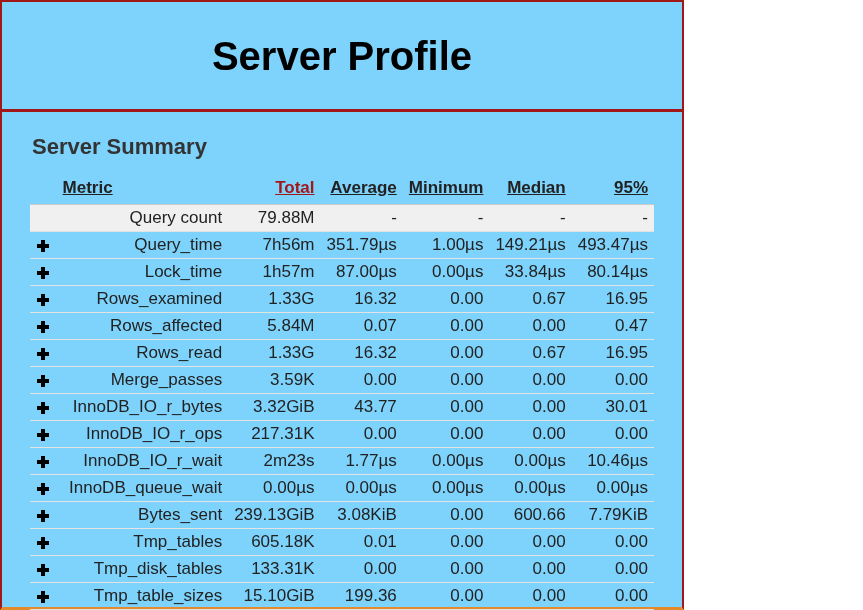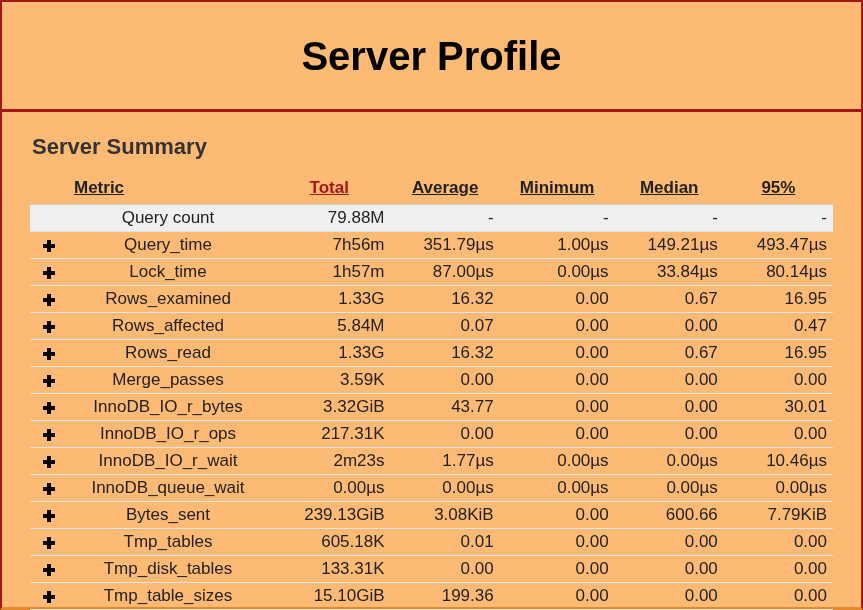--- a/index.html
+++ b/index.html
@@ -2,25 +2,25 @@
 <html><head>
 <meta charset="utf-8">
 <style>
   * { box-sizing: border-box; }
   body {
     margin: 0;
     font-family: Arial, Helvetica, sans-serif;
     background: #fff;
   }
   .frame {
-    width: 863px;
+    width: 684px;
     height: 610px;
     border: 2px solid #a21818;
     border-bottom: 3px solid #e58a2c;
-    background: #fdba74;
+    background: #7dd3fc;
     position: relative;
   }
   .header {
     border-bottom: 3px solid #a21818;
     padding: 32px 0 30px 0;
     text-align: center;
   }
   .header h1 {
     margin: 0;
     font-size: 40px;
@@ -35,21 +35,21 @@
     font-weight: bold;
     color: #333;
     margin: 4px 0 14px 2px;
   }
   table {
     width: 100%;
     border-collapse: collapse;
     font-size: 17px;
   }
   thead th {
-    text-align: center;
+    text-align: right;
     padding: 4px 6px 6px 6px;
     font-weight: bold;
     text-decoration: underline;
     color: #222;
     border-bottom: 1px solid #ccc;
   }
   thead th.expand-col {
     width: 38px;
     text-decoration: none;
     border-bottom: 1px solid #ccc;
@@ -66,21 +66,21 @@
     padding: 3px 6px;
     border-bottom: 1px solid #e3e3e3;
     text-align: right;
     color: #222;
   }
   tbody td.expand-cell {
     text-align: center;
     width: 38px;
   }
   tbody td.metric-cell {
-    text-align: center;
+    text-align: right;
   }
   tbody tr.highlight td {
     background: #f0f0f0;
   }
   .plus-icon {
     display: inline-block;
     width: 12px;
     height: 12px;
     position: relative;
     vertical-align: middle;

